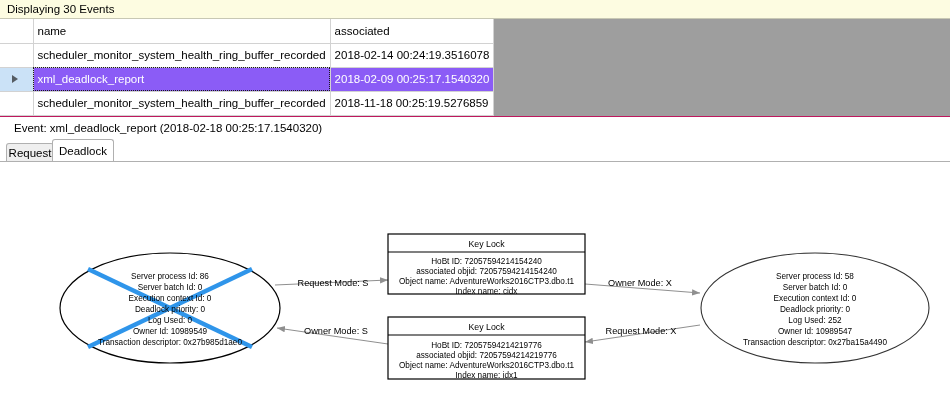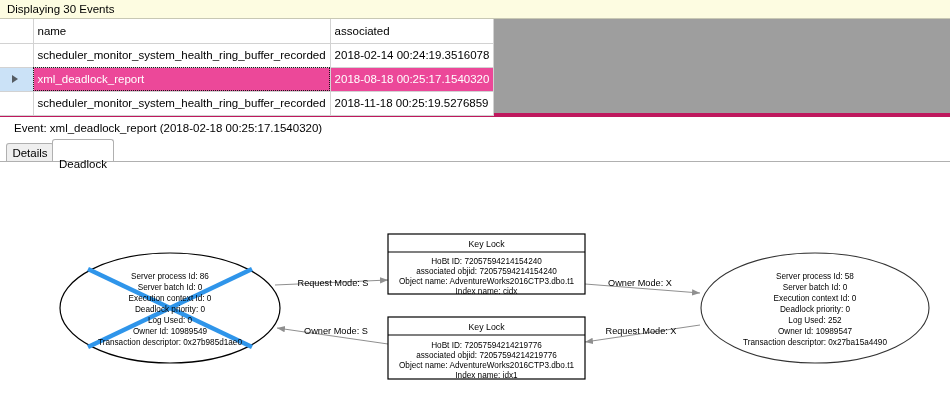--- a/index.html
+++ b/index.html
@@ -32,21 +32,21 @@
     line-height: 18px;
     padding-left: 7px;
   }
 
   
   .grid {
     position: absolute;
     left: 0; top: 19px;
     width: 950px; height: 98px;
     background: #9e9e9e;
-    border-bottom: 4px solid #be185d;
+    border-bottom: 1px solid #be185d;
     box-sizing: border-box;
   }
   .grid-table {
     border-collapse: collapse;
     table-layout: fixed;
     background: #ffffff;
     font-size: 11.5px;
     color: #000;
   }
   .grid-table td, .grid-table th {
@@ -78,21 +78,21 @@
   .tri {
     position: absolute;
     left: 12px; top: 50%;
     transform: translateY(-50%);
     width: 0; height: 0;
     border-left: 6px solid #555c63;
     border-top: 4.5px solid transparent;
     border-bottom: 4.5px solid transparent;
   }
   tr.selected td.data-cell {
-    background: #ec4899;
+    background: #8b5cf6;
     color: #ffffff;
   }
   tr.selected td.first-data {
     outline: 1px dotted #1a1a1a;
     outline-offset: -1px;
   }
 
   
   .event-title {
     position: absolute;
@@ -130,21 +130,21 @@
     left: 6px;
     width: 48px;
     height: 18px;
     padding-top: 1px;
   }
   .tab.active {
     left: 52px;
     width: 62px;
     height: 22px;
     background: #ffffff;
-    padding-top: 16px;
+    padding-top: 3px;
     z-index: 3;
   }
 
   
   .canvas {
     position: absolute;
     left: 0; top: 161px;
     width: 950px; height: 239px;
     background: #ffffff;
     border-top: 1px solid #b0b0b0;
@@ -191,35 +191,35 @@
         <tr>
           <td class="col-sel rowsel-cell"></td>
           <td class="col-name data-cell first-data">scheduler_monitor_system_health_ring_buffer_recorded</td>
           <td class="col-ts data-cell">2018-02-14 00:24:19.3516078</td>
         </tr>
         <tr class="selected">
           <td class="col-sel rowsel-cell">
             <span class="tri"></span>
           </td>
           <td class="col-name data-cell first-data">xml_deadlock_report</td>
-          <td class="col-ts data-cell">2018-08-18 00:25:17.1540320</td>
+          <td class="col-ts data-cell">2018-02-09 00:25:17.1540320</td>
         </tr>
         <tr>
           <td class="col-sel rowsel-cell"></td>
           <td class="col-name data-cell first-data">scheduler_monitor_system_health_ring_buffer_recorded</td>
           <td class="col-ts data-cell">2018-11-18 00:25:19.5276859</td>
         </tr>
       </tbody>
     </table>
   </div>
 
   <div class="event-title">Event: xml_deadlock_report (2018-02-18 00:25:17.1540320)</div>
 
   <div class="tabstrip">
-    <div class="tab inactive">Details</div>
+    <div class="tab inactive">Request</div>
     <div class="tab active">Deadlock</div>
   </div>
 
   <div class="canvas">
     <svg width="950" height="238" viewBox="0 0 950 238">
 
       <defs>
         <marker id="arrowgray" markerWidth="9" markerHeight="9" refX="8" refY="3.2" orient="auto" markerUnits="userSpaceOnUse">
           <path d="M0,0 L8,3.2 L0,6.4 z" fill="#8f8f8f"></path>
         </marker>

